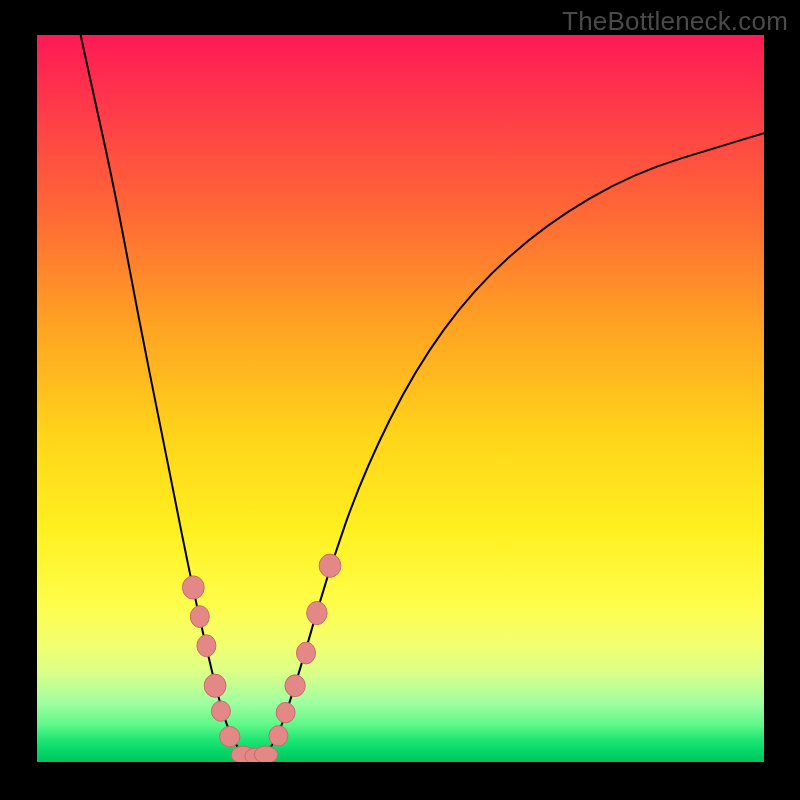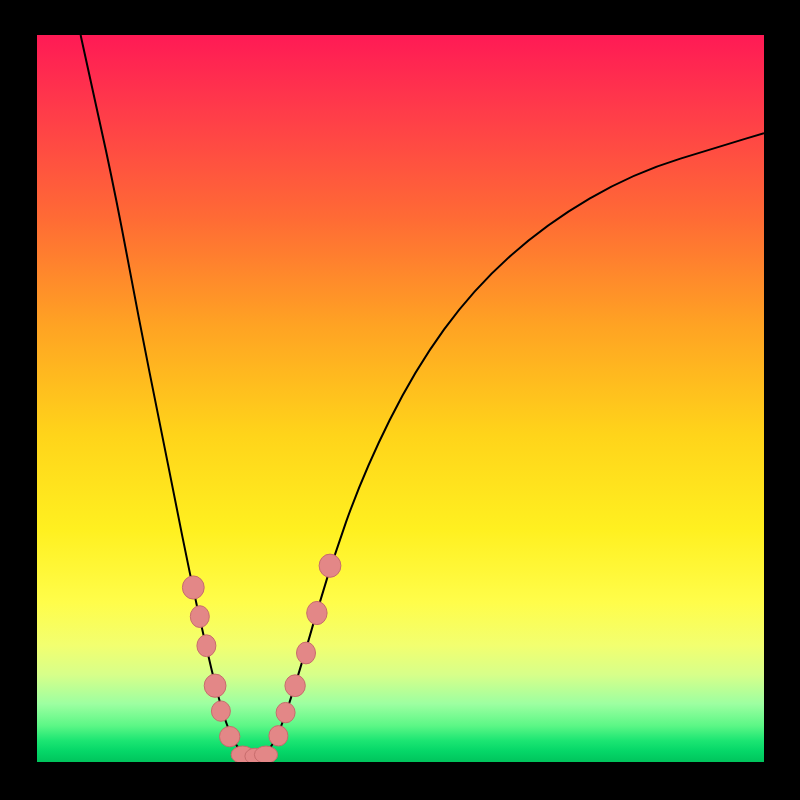--- a/index.html
+++ b/index.html
@@ -65,20 +65,21 @@
     fill: none;
     stroke: #000000;
     stroke-width: 2;
   }
 </style>
 </head>
 <body>
 
 <div class="stage">
 
+  <div class="watermark">TheBottleneck.com</div>
 
   <div class="plot-area">
     <svg viewBox="0 0 727 727">
       <path id="bottleneck-curve" class="curve" d="M 43.6 0.0 Q 58.2 65.4 69.1 116.3 Q 80.0 167.2 90.9 225.4 Q 101.8 283.5 112.7 338.1 Q 123.6 392.6 130.9 428.9 Q 138.1 465.3 145.4 501.6 Q 152.7 538.0 159.9 570.7 Q 167.2 603.4 174.5 634.3 Q 181.8 665.2 189.0 687.0 Q 196.3 708.8 203.6 715.0 Q 210.8 721.2 218.1 721.2 Q 225.4 721.2 232.6 713.2 Q 239.9 705.2 250.8 672.5 Q 261.7 639.8 276.3 588.9 Q 290.8 538.0 309.0 487.1 Q 327.2 436.2 352.6 385.3 Q 378.0 334.4 407.1 294.4 Q 436.2 254.4 472.5 221.7 Q 508.9 189.0 552.5 163.6 Q 596.1 138.1 643.4 123.6 Q 690.6 109.1 708.8 103.6 T 727.0 98.1" style="stroke: rgb(0, 0, 0);"></path>
       <g id="beads">
           <ellipse cx="156.3" cy="552.5" rx="10.9" ry="11.6" class="bead"></ellipse>
           <ellipse cx="162.8" cy="581.6" rx="9.5" ry="10.9" class="bead"></ellipse>
           <ellipse cx="169.4" cy="610.7" rx="9.5" ry="10.9" class="bead"></ellipse>
           <ellipse cx="178.1" cy="650.7" rx="10.9" ry="11.6" class="bead"></ellipse>
           <ellipse cx="183.9" cy="676.1" rx="9.5" ry="10.2" class="bead"></ellipse>

